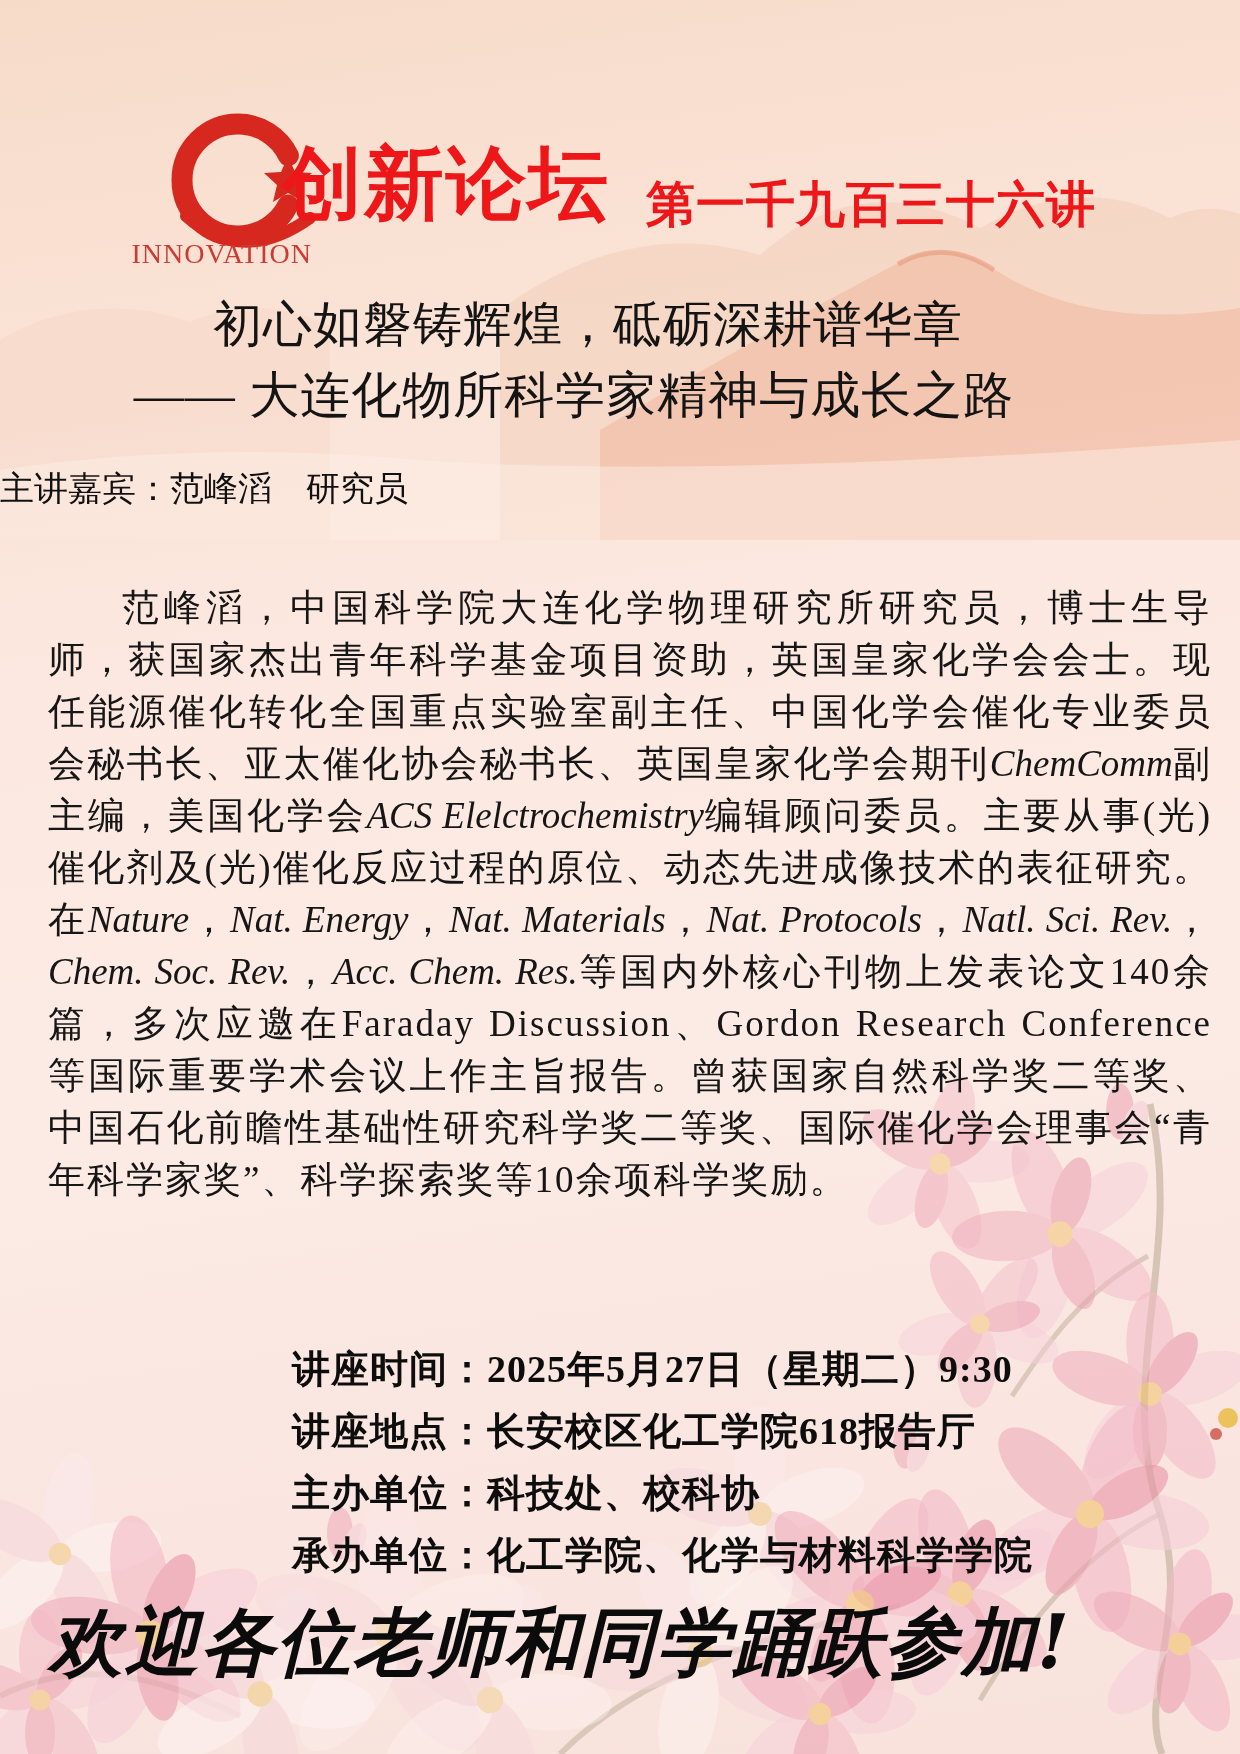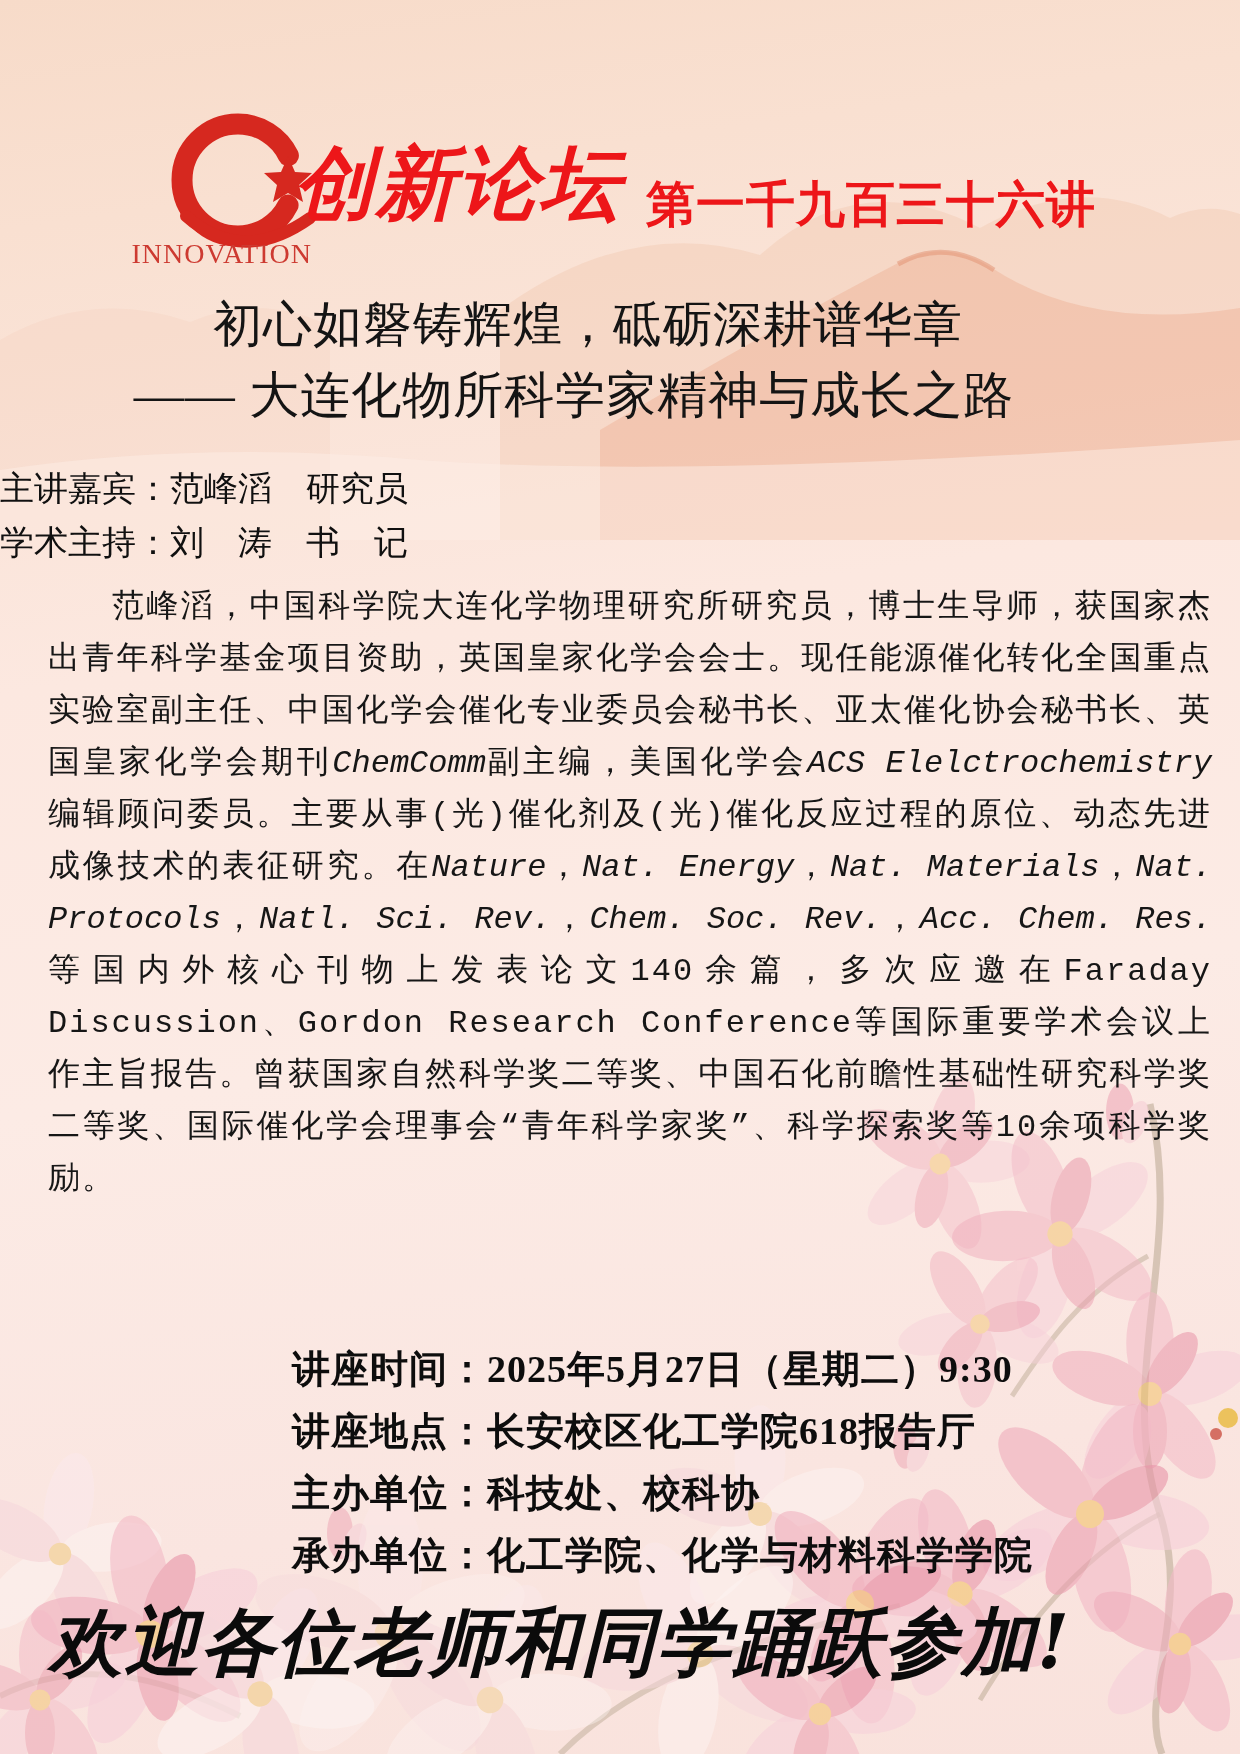--- a/index.html
+++ b/index.html
@@ -14,23 +14,23 @@
   #flowers { bottom:0; }
   .content { position:relative; z-index:2; width:100%; height:100%; }
 
   .logo-icon { position:absolute; left:138px; top:108px; }
   .logo-word {
     position:absolute; left:96px; top:238px; width:216px; text-align:right;
     font-family:"Liberation Serif", serif; font-size:28px; letter-spacing:1px;
     color:#cd3a31; font-weight:400;
   }
   .forum-title {
-    position:absolute; left:294px; top:144px;
+    position:absolute; left:282px; top:144px;
     font-family:"Liberation Sans", sans-serif; font-weight:700;
-    font-size:80px; line-height:1; color:#ed1619; letter-spacing:2px;font-style:italic;
+    font-size:80px; line-height:1; color:#ed1619; letter-spacing:2px;
   }
   .lecture-no {
     position:absolute; left:646px; top:180px;
     font-family:"Liberation Serif", serif; font-weight:700;
     font-size:49px; line-height:1; color:#ed1619; letter-spacing:1px;
   }
 
   .title-block {
     position:absolute; top:298px; left:0; width:100%;
     text-align:center; padding-right:92px; color:#141414;
@@ -40,22 +40,22 @@
   .title-line2 { font-size:50px; line-height:1.1; margin-top:16px; letter-spacing:1px; }
 
   .speaker-block {
     position:absolute; top:462px; left:0; width:100%;
     text-align:left; padding-right:64px; color:#101010;
     font-family:"Liberation Serif", serif; font-size:34px; line-height:54px;
   }
 
   .bio {
     position:absolute; left:48px; right:28px; top:582px;
-    font-family:Liberation Mono, monospace;
-    font-size:32px; line-height:52px; color:#161616;
+    font-family:Liberation Serif, serif;
+    font-size:37px; line-height:52px; color:#161616;
     text-align:justify; text-justify:inter-character;
     text-indent:2em; letter-spacing:2px;
   }
   .bio .it { font-style:italic; letter-spacing:0; }
 
   .details {
     position:absolute; left:292px; top:1338px;
     font-family:"Liberation Serif", serif; font-weight:700;
     font-size:38px; line-height:62px; color:#0d0d0d; letter-spacing:1px;
   }
@@ -151,21 +151,20 @@
     <div class="forum-title">创新论坛</div>
     <div class="lecture-no">第一千九百三十六讲</div>
 
     <div class="title-block">
       <div class="title-line1">初心如磐铸辉煌，砥砺深耕谱华章</div>
       <div class="title-line2">—— 大连化物所科学家精神与成长之路</div>
     </div>
 
     <div class="speaker-block">
       <div><span>主讲嘉宾：</span><span>范峰滔　研究员</span></div>
-      <div><span>学术主持：</span><span>刘　涛　书　记</span></div>
     </div>
 
     <p class="bio"><span>范峰滔，中国科学院大连化学物理研究所研究员，博士生导师，获国家杰出青年科学基金项目资助，英国皇家化学会会士。现任能源催化转化全国重点实验室副主任、中国化学会催化专业委员会秘书长、亚太催化协会秘书长、英国皇家化学会期刊</span><span class="it">ChemComm</span><span>副主编，美国化学会</span><span class="it">ACS Elelctrochemistry</span><span>编辑顾问委员。主要从事(光)催化剂及(光)催化反应过程的原位、动态先进成像技术的表征研究。在</span><span class="it">Nature</span><span>，</span><span class="it">Nat. Energy</span><span>，</span><span class="it">Nat. Materials</span><span>，</span><span class="it">Nat. Protocols</span><span>，</span><span class="it">Natl. Sci. Rev.</span><span>，</span><span class="it">Chem. Soc. Rev.</span><span>，</span><span class="it">Acc. Chem. Res.</span><span>等国内外核心刊物上发表论文140余篇，多次应邀在Faraday Discussion、Gordon Research Conference等国际重要学术会议上作主旨报告。曾获国家自然科学奖二等奖、中国石化前瞻性基础性研究科学奖二等奖、国际催化学会理事会“青年科学家奖”、科学探索奖等10余项科学奖励。</span></p>
 
     <div class="details">
       <div><span>讲座时间：</span><span>2025年5月27日（星期二）9:30</span></div>
       <div><span>讲座地点：</span><span>长安校区化工学院618报告厅</span></div>
       <div><span>主办单位：</span><span>科技处、校科协</span></div>
       <div><span>承办单位：</span><span>化工学院、化学与材料科学学院</span></div>
     </div>

